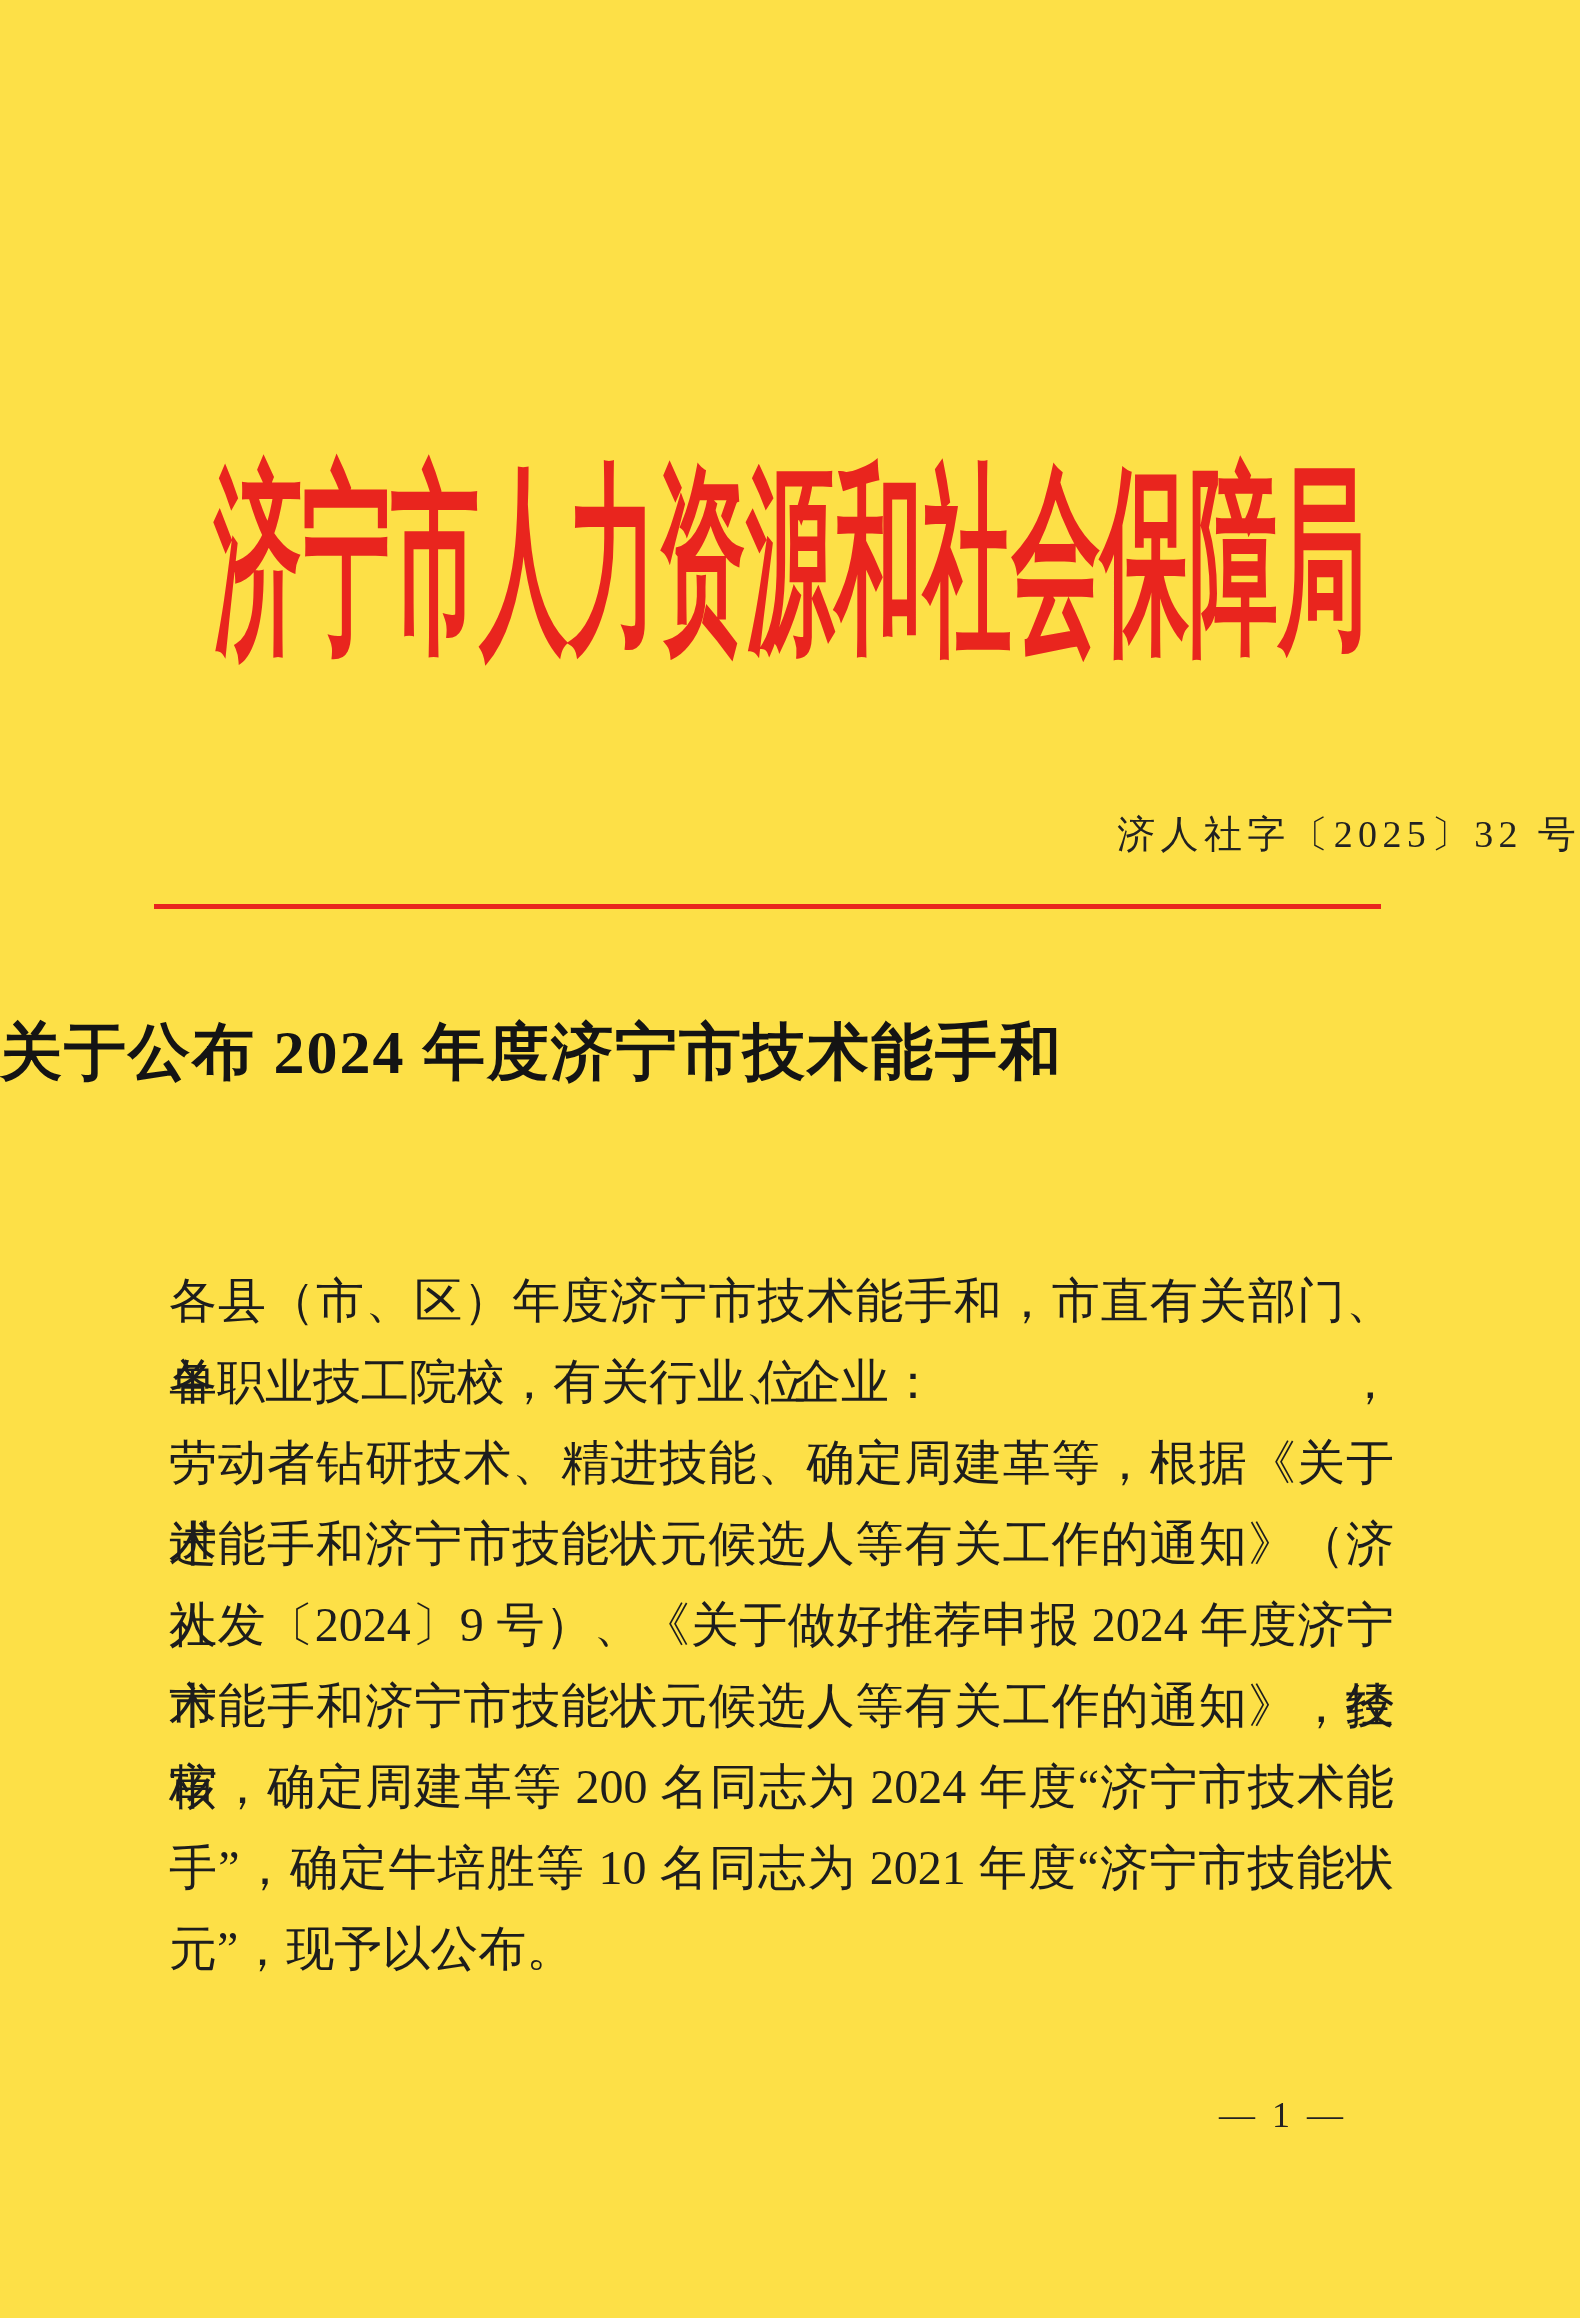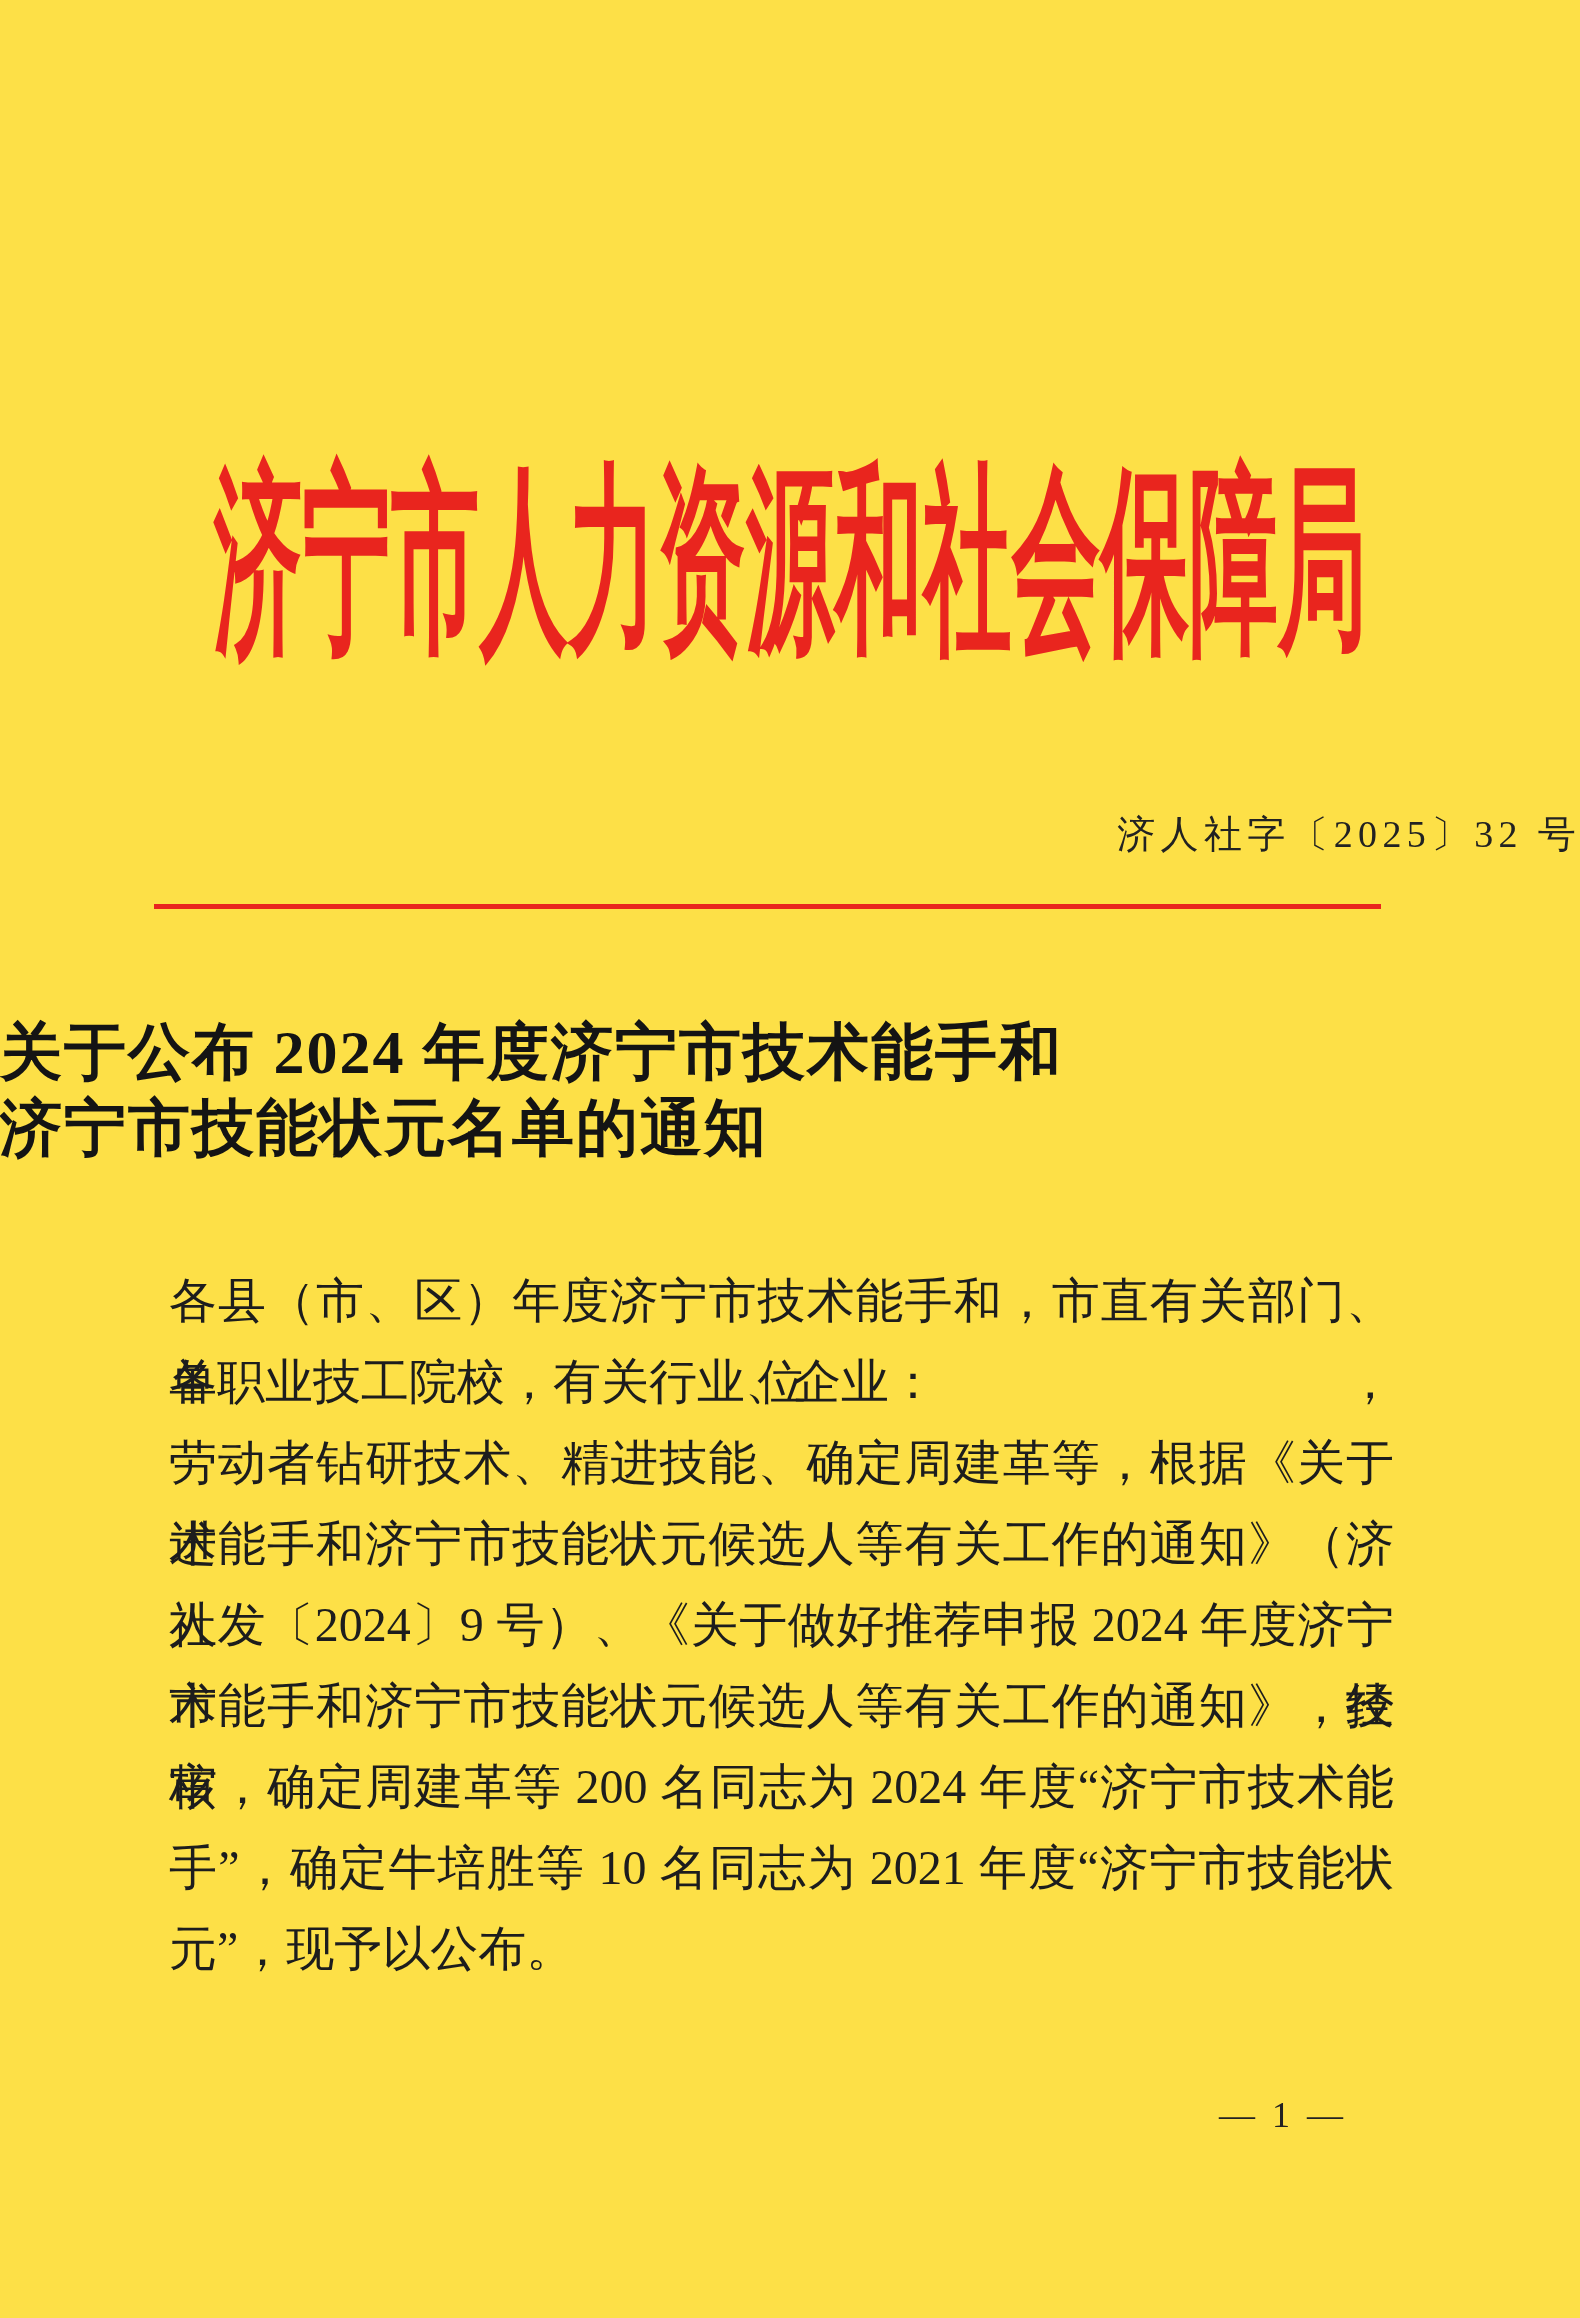--- a/index.html
+++ b/index.html
@@ -115,21 +115,20 @@
 <div class="page">
 
   <div class="org">济宁市人力资源和社会保障局</div>
 
   <div class="docnum">济人社字〔2025〕32 号</div>
 
   <div class="redline"></div>
 
   <div class="title">
     <div class="title-line">关于公布 2024 年度济宁市技术能手和</div>
-    <div class="title-line">济宁市技能状元名单的通知</div>
   </div>
 
   <div class="body">
     <div class="line j">各县（市、区）年度济宁市技术能手和，市直有关部门、单位，</div>
     <div class="line">各职业技工院校，有关行业、企业：</div>
     <div class="line j">劳动者钻研技术、精进技能、确定周建革等，根据《关于进</div>
     <div class="line j">术能手和济宁市技能状元候选人等有关工作的通知》（济人</div>
     <div class="line j">社发〔2024〕9 号）、《关于做好推荐申报 2024 年度济宁市技</div>
     <div class="line j">术能手和济宁市技能状元候选人等有关工作的通知》，经审</div>
     <div class="line j">核，确定周建革等 200 名同志为 2024 年度“济宁市技术能</div>

